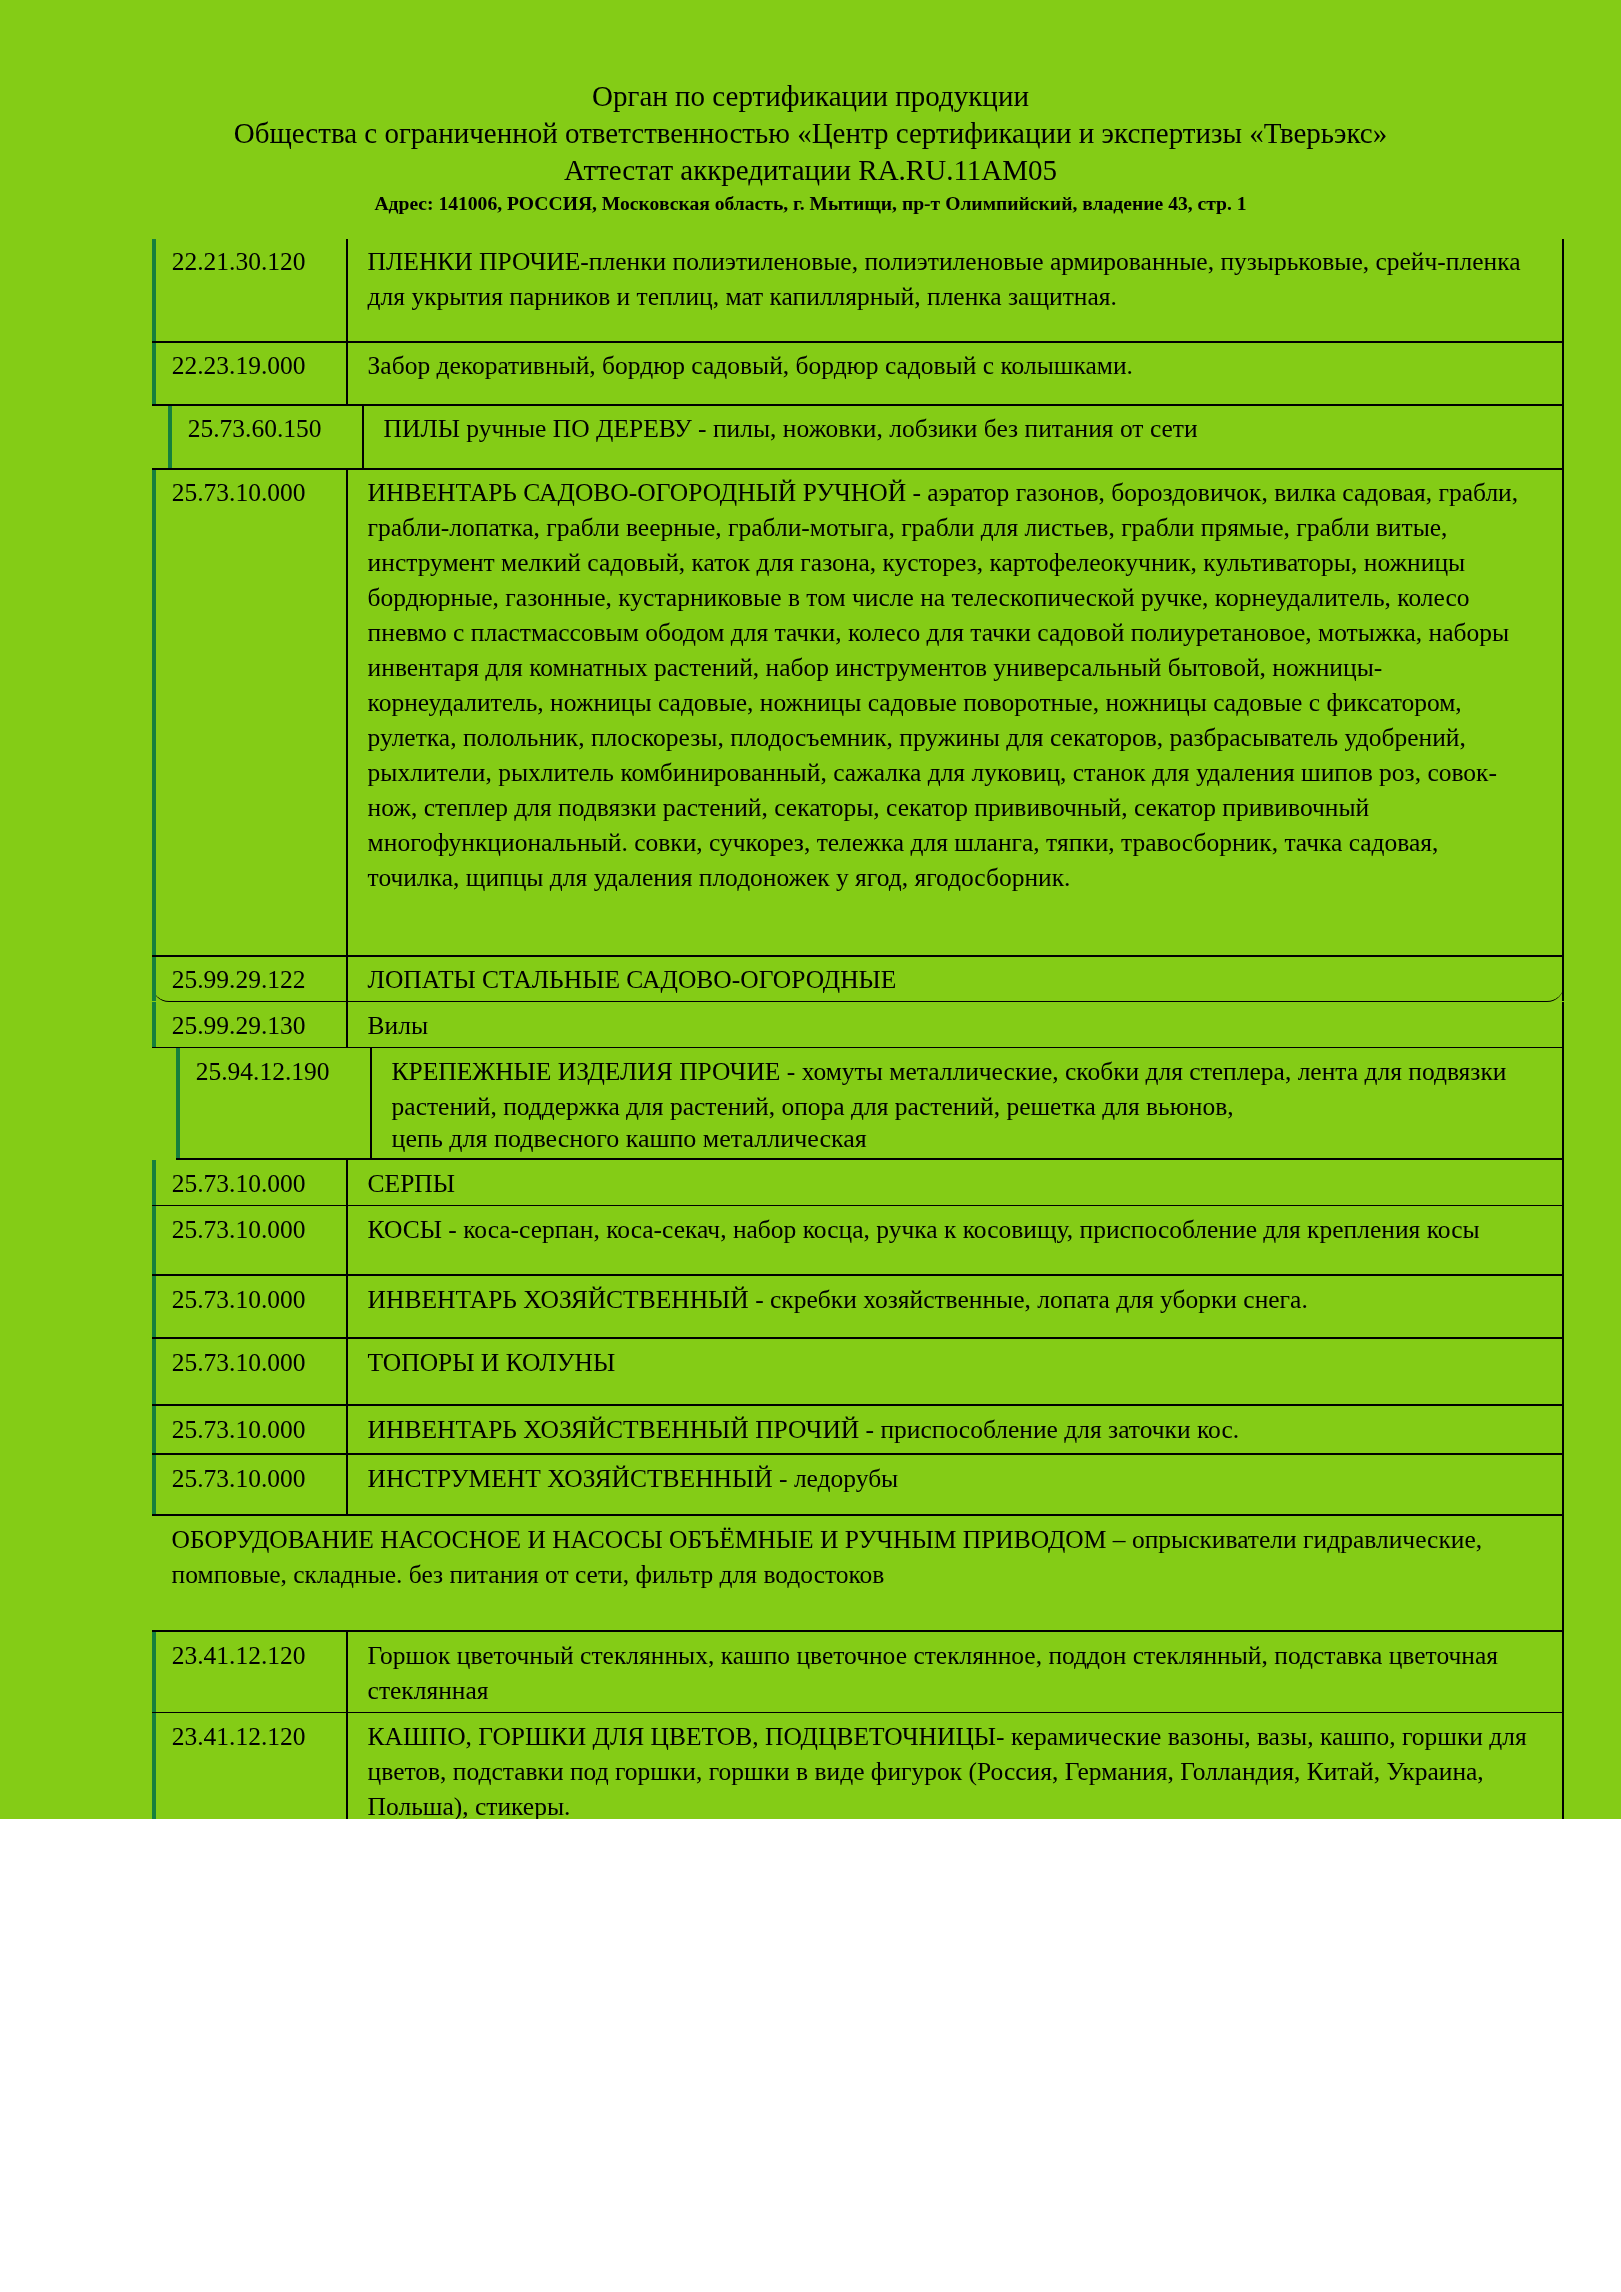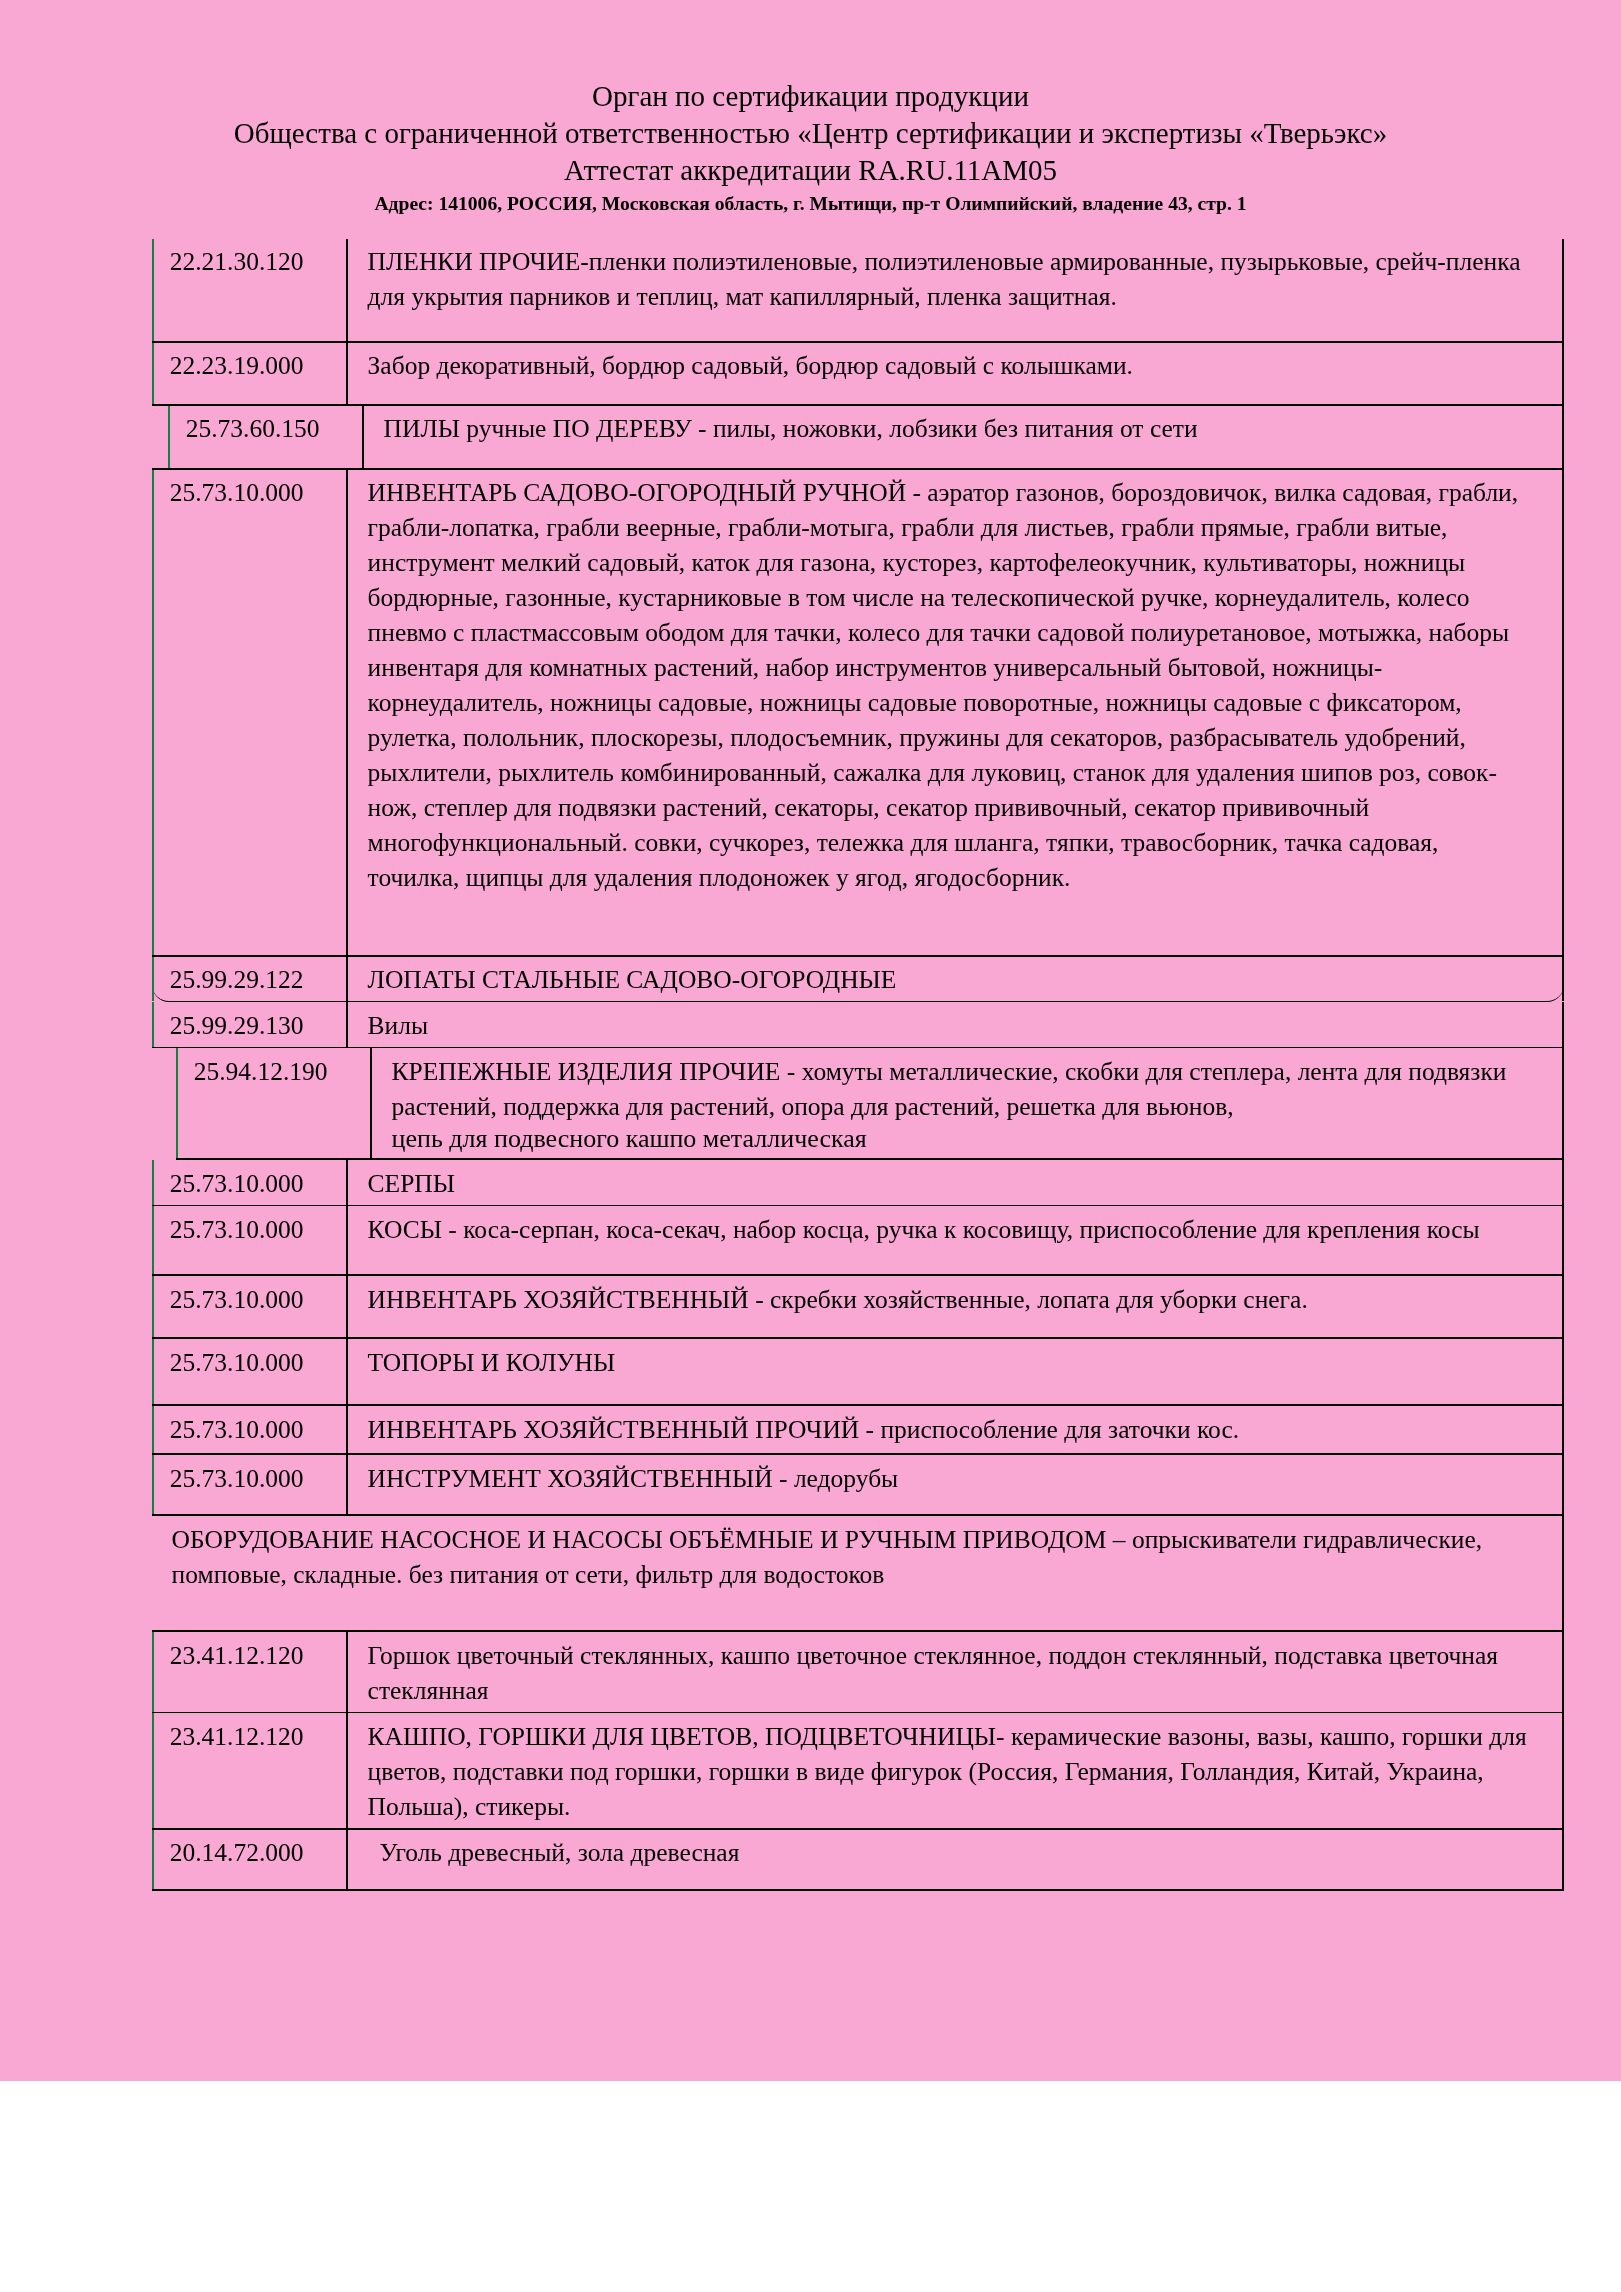--- a/index.html
+++ b/index.html
@@ -3,22 +3,22 @@
 <meta charset="utf-8">
 <style>
   html, body {
     margin: 0;
     padding: 0;
     background: #ffffff;
   }
   .page {
     position: relative;
     width: 1621px;
-    height: 2081px;
-    background: #f9a8d4;
+    height: 1819px;
+    background: #84cc16;
     color: #000000;
     font-family: "Liberation Serif", "DejaVu Serif", serif;
     overflow: hidden;
   }
   .doc-header {
     padding-top: 78px;
     text-align: center;
   }
   .h-line {
     font-size: 29px;
@@ -41,21 +41,21 @@
     align-items: stretch;
     border-bottom: 2.9px solid #000000;
   }
   .t-row.thin {
     border-bottom-width: 1px;
   }
   .code-cell {
     flex: 0 0 196px;
     width: 196px;
     box-sizing: border-box;
-    border-left: 2px solid #15803d;
+    border-left: 4px solid #15803d;
     border-right: 2px solid #000000;
     padding: 5.9px 7.8px 0 15.7px;
     font-size: 25.5px;
     line-height: 35px;
   }
   .desc-cell {
     flex: 1 1 auto;
     box-sizing: border-box;
     border-right: 2px solid #000000;
     padding: 5.9px 29px 3.9px 19.6px;

